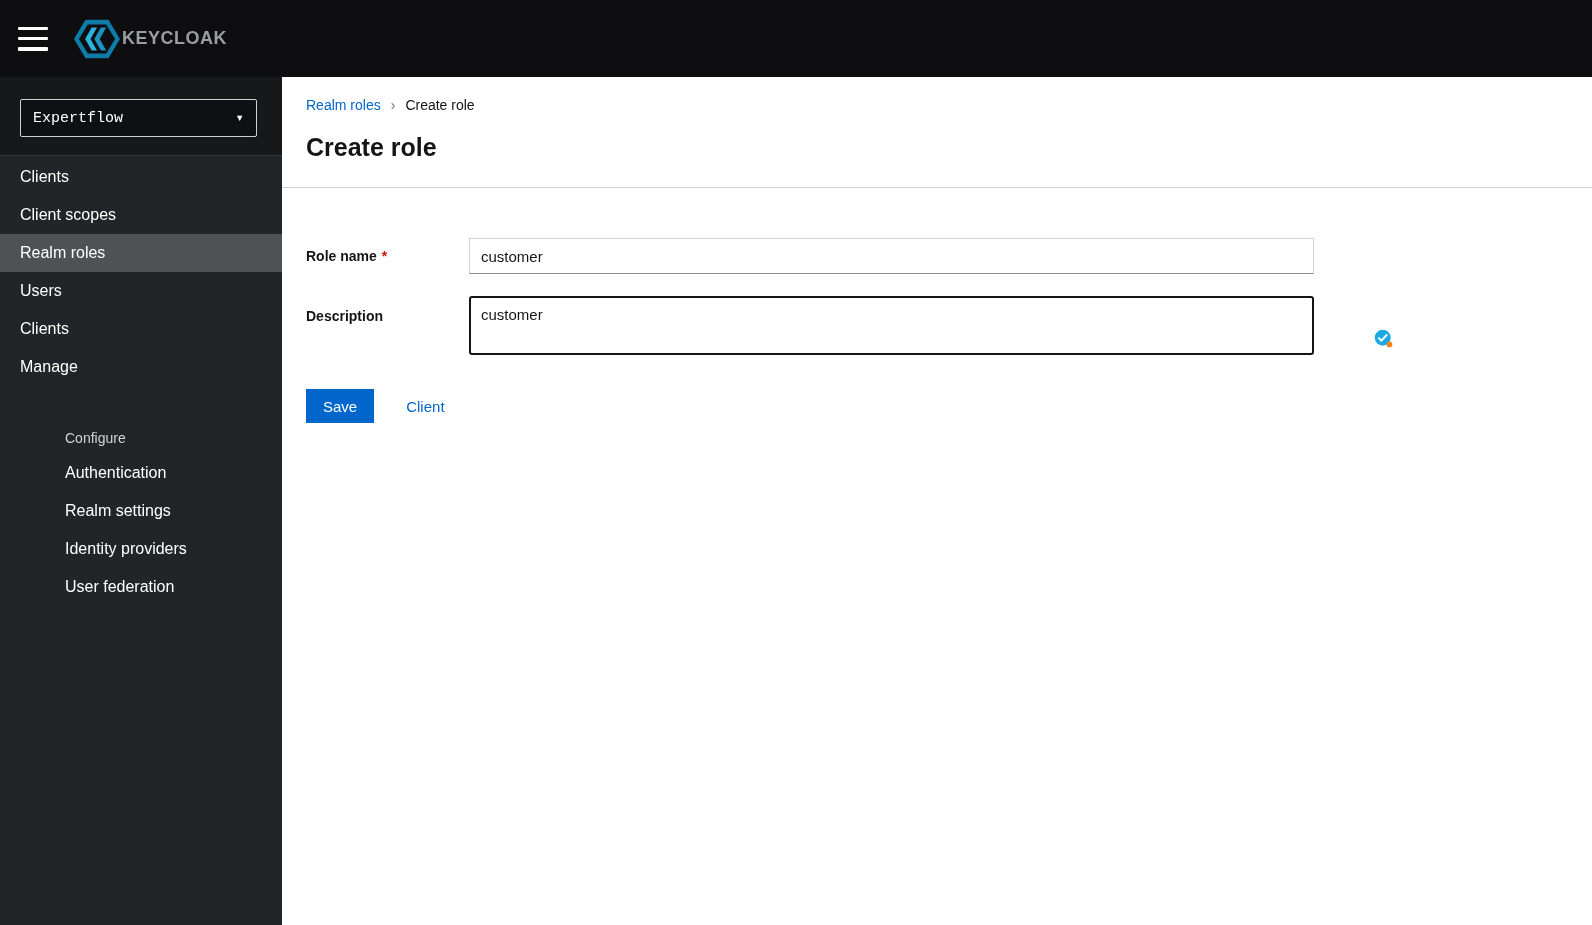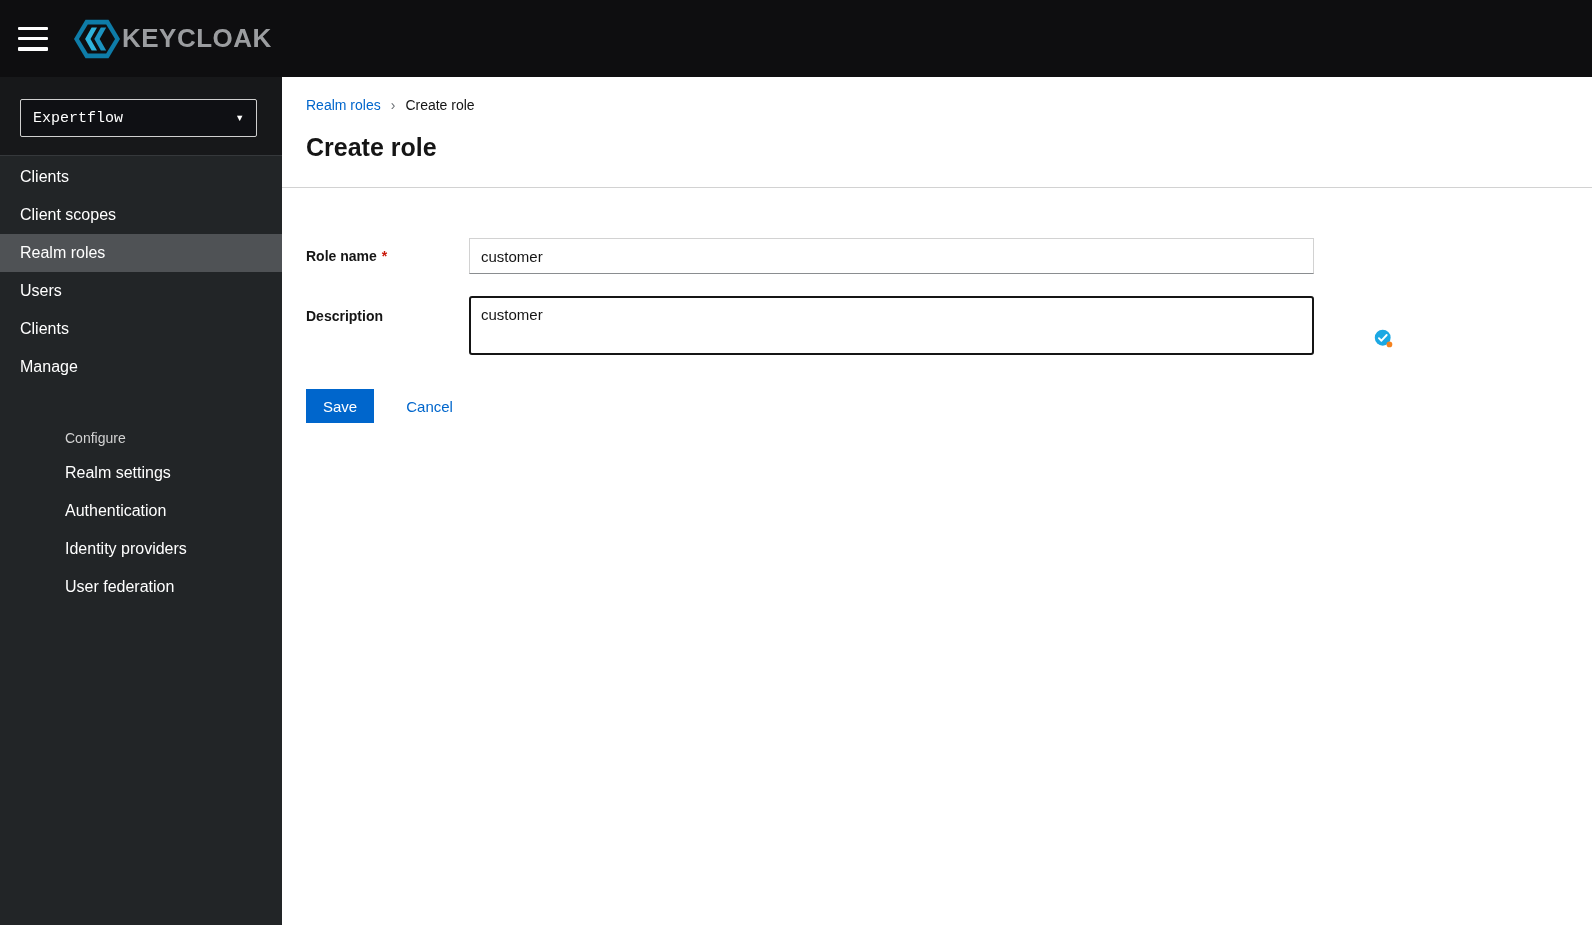--- a/index.html
+++ b/index.html
@@ -21,21 +21,21 @@
   }
   .hamburger {
     width:30px; height:24px;
     background:none; border:none; cursor:pointer;
     display:flex; flex-direction:column; justify-content:space-between;
     padding:0;
   }
   .hamburger span { display:block; height:3.5px; width:100%; background:#ffffff; border-radius:1px; }
   .brand { display:flex; align-items:center; margin-left:26px; }
   .brand-text {
-    color:#9b9da0; font-size:26px; font-weight:700; letter-spacing:.5px;
+    color:#9b9da0; font-size:18px; font-weight:700; letter-spacing:.5px;
     margin-left:2px;
   }
 
   
   .sidebar {
     position:absolute; top:77px; left:0; bottom:0; width:282px;
     background:#222527; color:#fff;
     display:flex; flex-direction:column;
   }
   .realm-block {
@@ -194,24 +194,24 @@
         <li>
             <a class="nav-item">Manage</a>
           </li>
       </ul>
     </div>
 
     <div class="nav-section">
       <div class="nav-section-title">Configure</div>
       <ul>
         <li>
+            <a class="nav-item">Authentication</a>
+          </li>
+        <li>
             <a class="nav-item">Realm settings</a>
-          </li>
-        <li>
-            <a class="nav-item">Authentication</a>
           </li>
         <li>
             <a class="nav-item">Identity providers</a>
           </li>
         <li>
             <a class="nav-item">User federation</a>
           </li>
       </ul>
     </div>
   </div>
@@ -248,16 +248,16 @@
             <circle cx="11" cy="11" r="10" fill="#1ca8e3"></circle>
             <path d="M6.2 11.6 l3.2 3.2 L16 7.6" stroke="#ffffff" stroke-width="2.4" fill="none" stroke-linecap="round" stroke-linejoin="round"></path>
             <circle cx="19.5" cy="19.5" r="3.6" fill="#f5821f"></circle>
           </svg>
         </span>
       </div>
     </div>
 
     <div class="actions">
       <button type="button" class="btn-save">Save</button>
-      <a class="link-cancel">Cancel</a>
+      <a class="link-cancel">Client</a>
     </div>
   </form>
 </main>
 
 </body></html>

